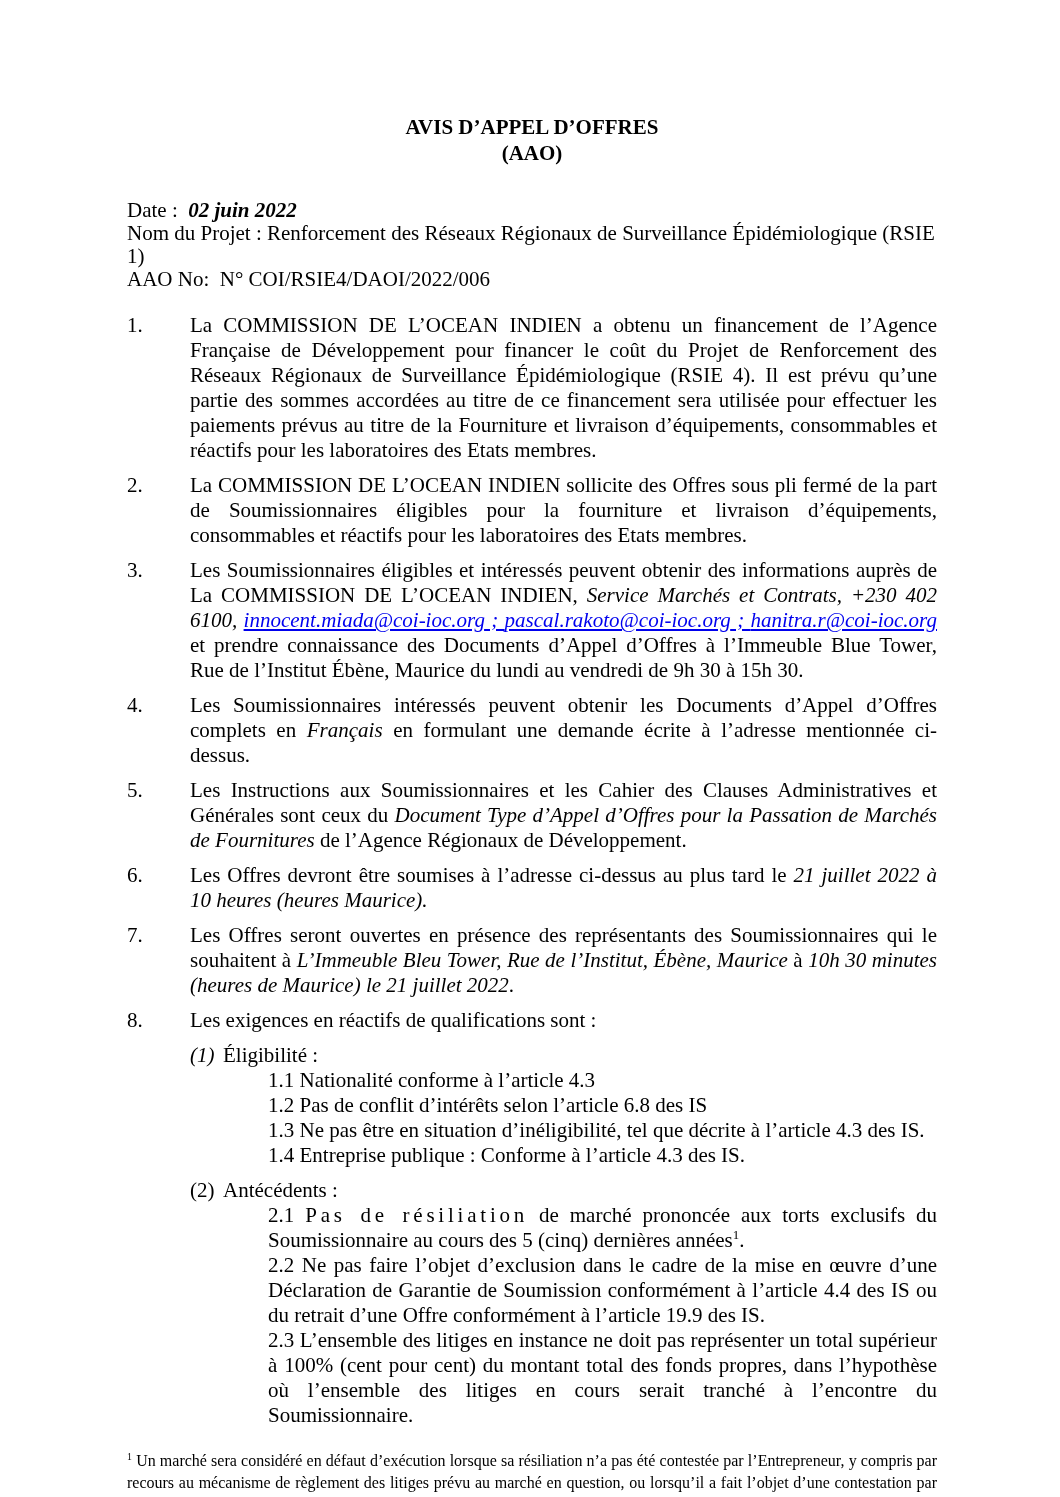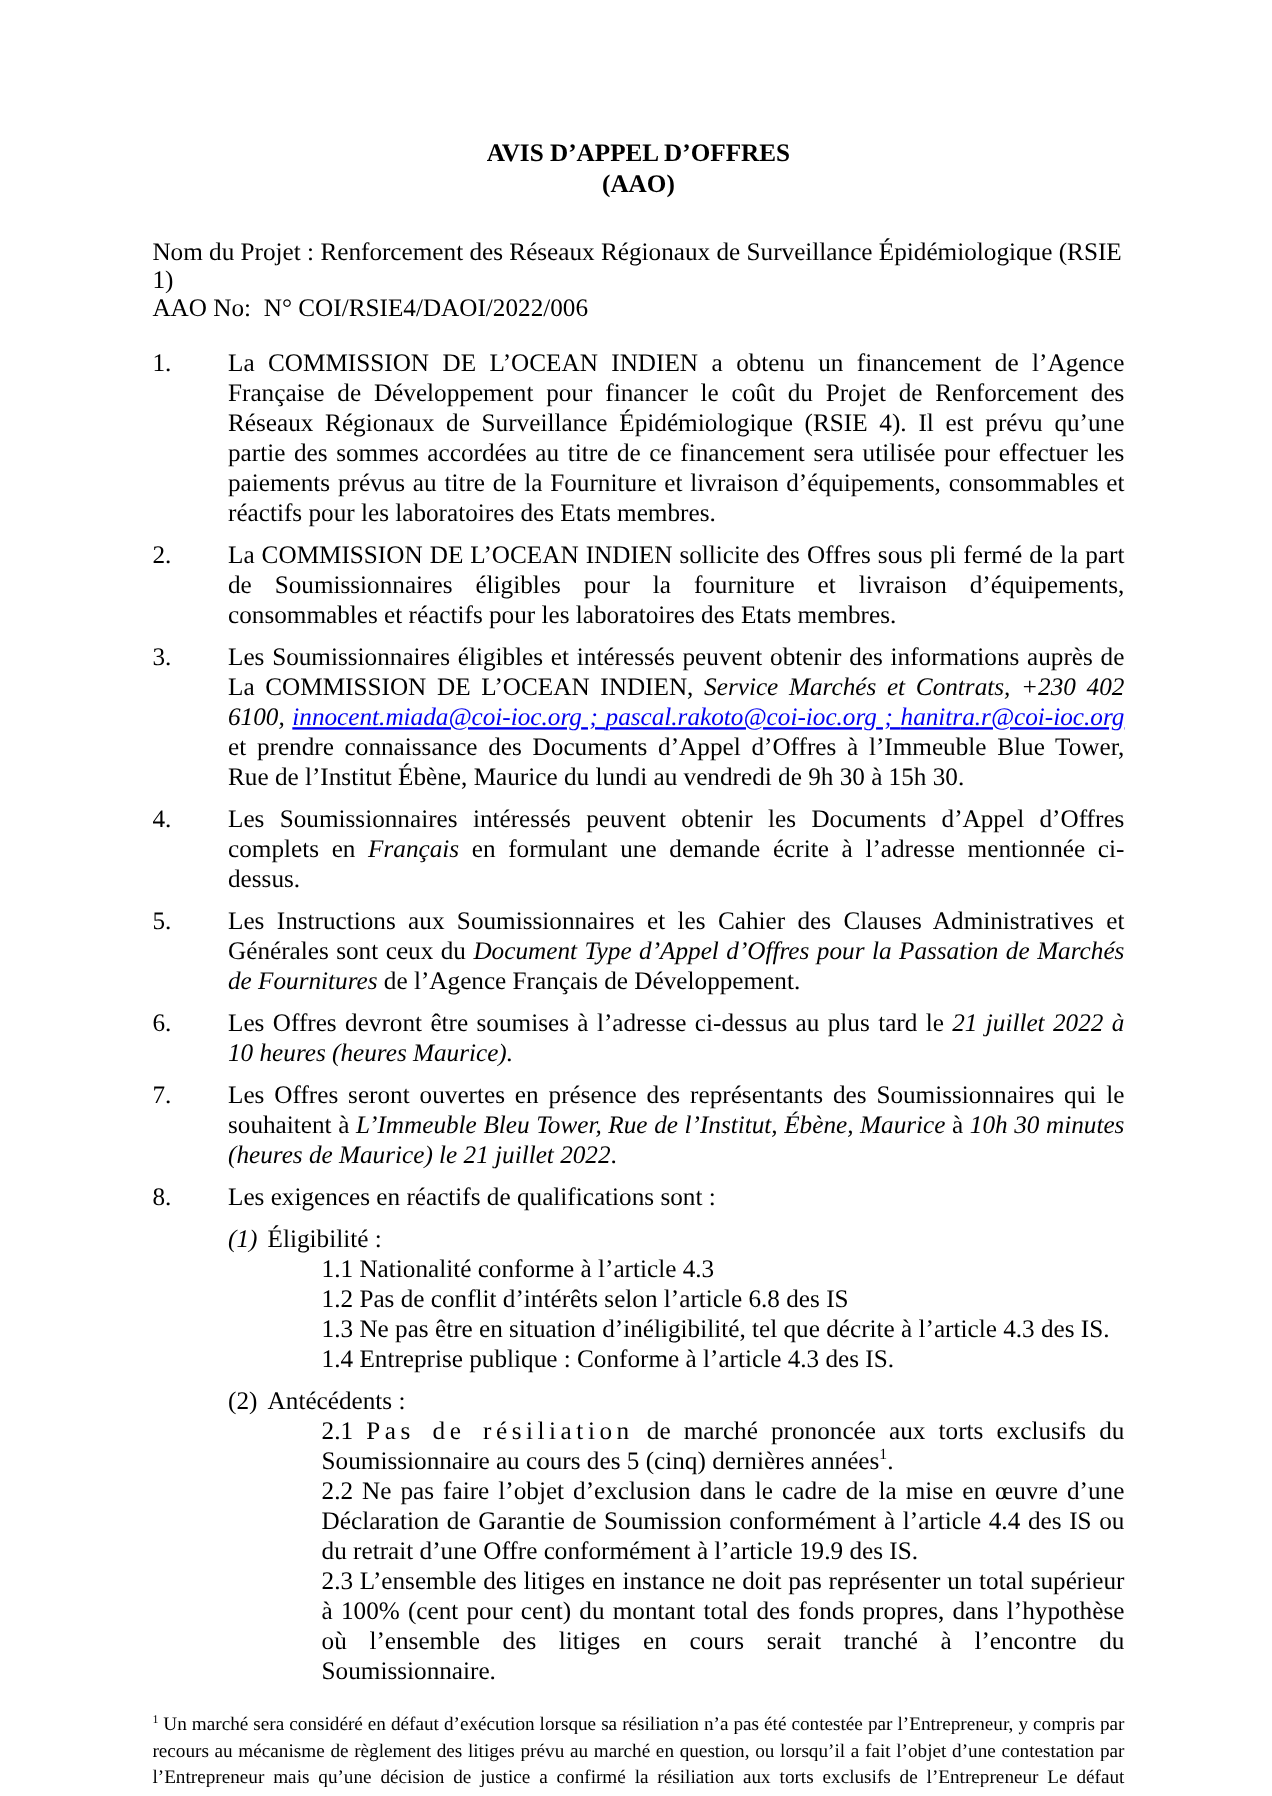--- a/index.html
+++ b/index.html
@@ -37,20 +37,21 @@
 <body>
 
 <div class="page">
 
   <div class="title">
     <div>AVIS D’APPEL D’OFFRES</div>
     <div>(AAO)</div>
   </div>
 
   <div class="meta">
+    <div class="meta-line"><span>Date :  </span><span class="bd it">02 juin 2022</span></div>
     <div class="meta-line">Nom du Projet : Renforcement des Réseaux Régionaux de Surveillance Épidémiologique (RSIE 1)</div>
     <div class="meta-line">AAO No:  N° COI/RSIE4/DAOI/2022/006</div>
   </div>
 
   <div>
     <div class="item">
       <div class="num">1.</div>
       <div class="body"><span class="run">La COMMISSION DE L’OCEAN INDIEN a obtenu un financement de l’Agence Française de Développement pour financer le coût du Projet de Renforcement des Réseaux Régionaux de Surveillance Épidémiologique (RSIE 4).  Il est prévu qu’une partie des sommes accordées au titre de ce financement sera utilisée pour effectuer les paiements prévus au titre de la Fourniture et livraison d’équipements, consommables et réactifs pour les laboratoires des Etats membres.</span></div>
     </div>
     <div class="item">
@@ -60,21 +61,21 @@
     <div class="item">
       <div class="num">3.</div>
       <div class="body"><span class="run">Les Soumissionnaires éligibles et intéressés peuvent obtenir des informations auprès de La COMMISSION DE L’OCEAN INDIEN, </span><span class="run it">Service Marchés et Contrats, +230 402 6100, </span><span class="run it lnk">innocent.miada@coi-ioc.org</span><span class="run it lnk"> ; </span><span class="run it lnk">pascal.rakoto@coi-ioc.org</span><span class="run it lnk"> ; </span><span class="run it lnk">hanitra.r@coi-ioc.org</span><span class="run"> et prendre connaissance des Documents d’Appel d’Offres à l’Immeuble Blue Tower, Rue de l’Institut Ébène, Maurice du lundi au vendredi de 9h 30 à 15h 30.</span></div>
     </div>
     <div class="item">
       <div class="num">4.</div>
       <div class="body"><span class="run">Les Soumissionnaires intéressés peuvent obtenir les Documents d’Appel d’Offres complets en </span><span class="run it">Français</span><span class="run"> en formulant une demande écrite à l’adresse mentionnée ci-dessus.</span></div>
     </div>
     <div class="item">
       <div class="num">5.</div>
-      <div class="body"><span class="run">Les Instructions aux Soumissionnaires et les Cahier des Clauses Administratives et Générales sont ceux du </span><span class="run it">Document Type d’Appel d’Offres pour la Passation de Marchés de Fournitures</span><span class="run"> de l’Agence Français de Développement.</span></div>
+      <div class="body"><span class="run">Les Instructions aux Soumissionnaires et les Cahier des Clauses Administratives et Générales sont ceux du </span><span class="run it">Document Type d’Appel d’Offres pour la Passation de Marchés de Fournitures</span><span class="run"> de l’Agence Régionaux de Développement.</span></div>
     </div>
     <div class="item">
       <div class="num">6.</div>
       <div class="body"><span class="run">Les Offres devront être soumises à l’adresse ci-dessus au plus tard le </span><span class="run it">21 juillet 2022 à 10 heures (heures Maurice).</span></div>
     </div>
     <div class="item">
       <div class="num">7.</div>
       <div class="body"><span class="run">Les Offres seront ouvertes en présence des représentants des Soumissionnaires qui le souhaitent à </span><span class="run it">L’Immeuble Bleu Tower, Rue de l’Institut, Ébène, Maurice</span><span class="run"> à </span><span class="run it">10h 30 minutes (heures de Maurice) le 21 juillet 2022</span><span class="run">.</span></div>
     </div>
     <div class="item">

